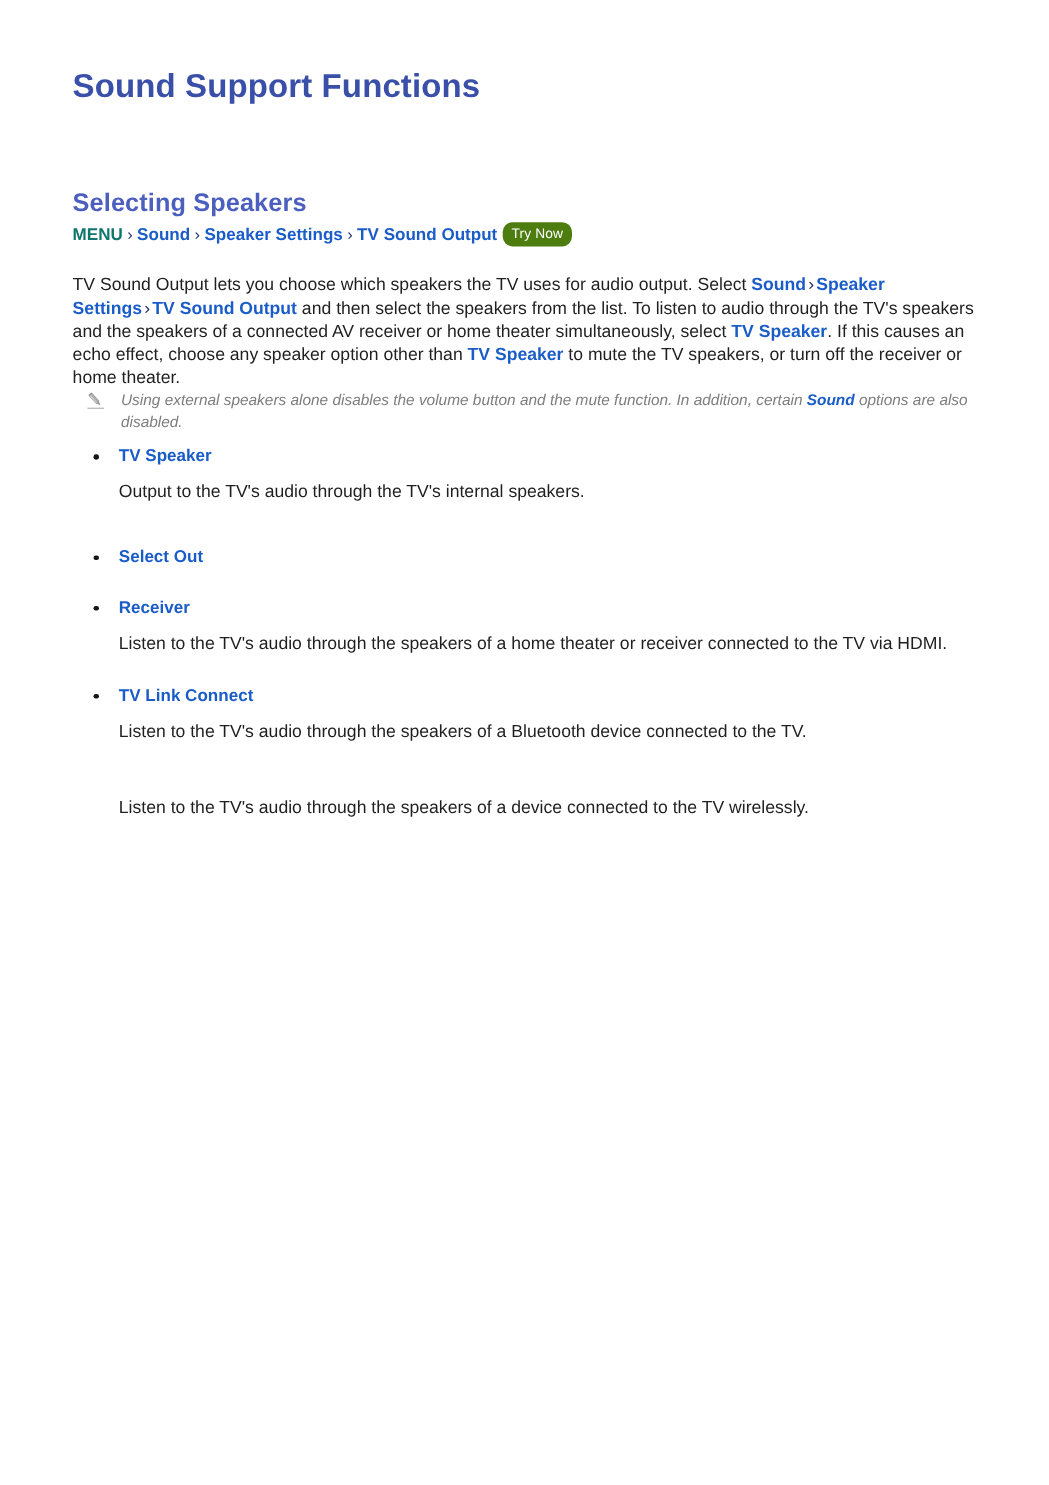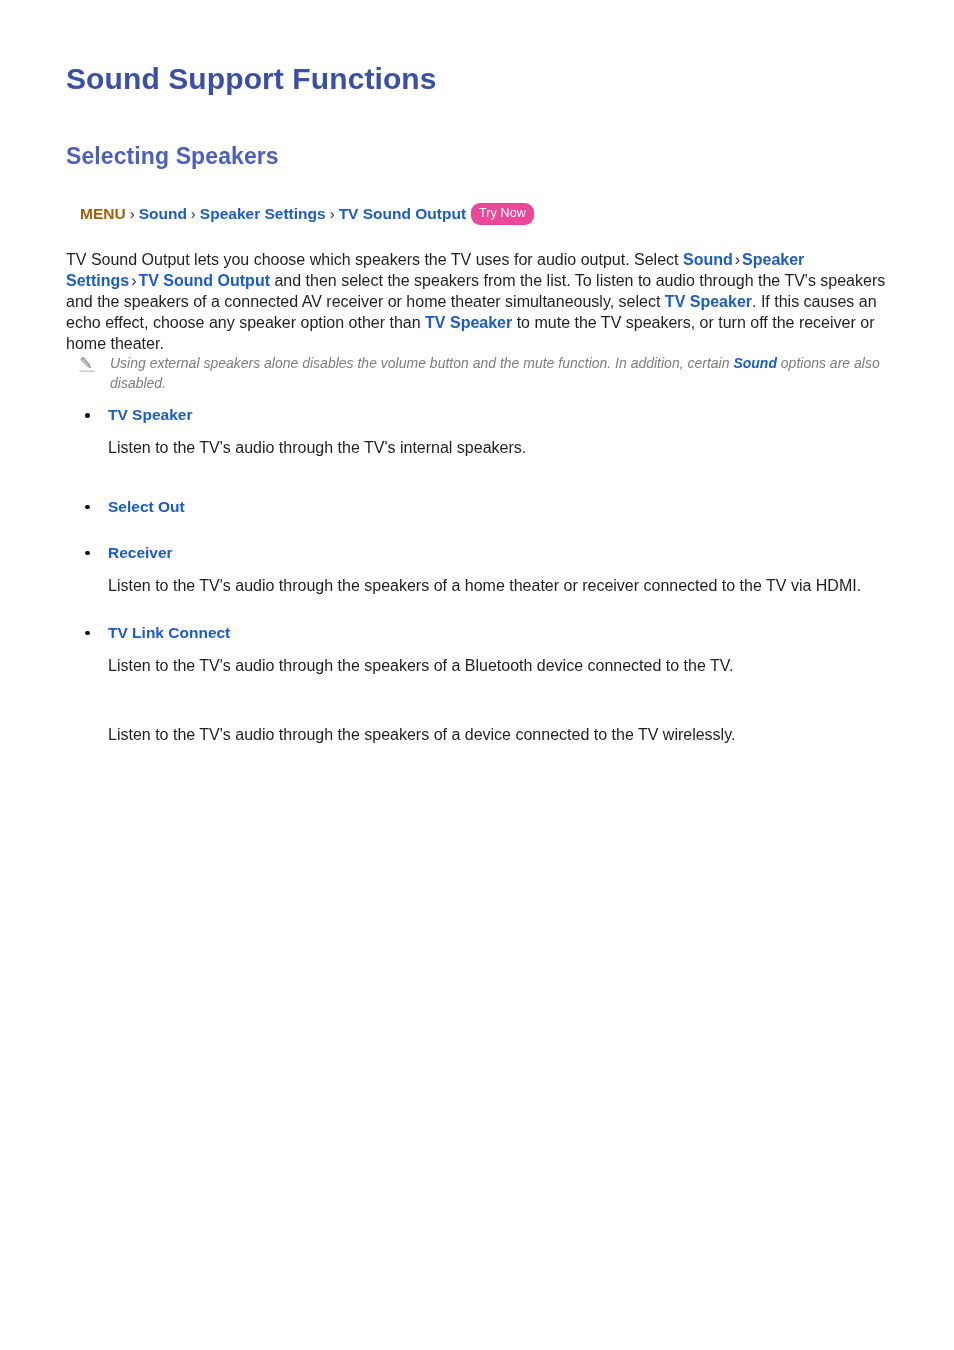--- a/index.html
+++ b/index.html
@@ -35,48 +35,48 @@
     font-weight: bold;
     color: #3a50a8;
     letter-spacing: 0.1px;
   }
 
   h2.section-title {
     margin: 0;
     padding: 0;
     position: absolute;
     left: 66px;
-    top: 143px;
+    top: 171px;
     font-size: 23px;
     font-weight: bold;
     color: #4c5fbe;
     letter-spacing: 0.1px;
   }
 
   
   .breadcrumb {
     position: absolute;
     left: 66px;
     top: 203px;
     font-size: 15.5px;
     font-weight: bold;
     line-height: 22px;
     white-space: nowrap;
   }
-  .bc-menu   { color: #a16207; margin-left: 14px; }
+  .bc-menu   { color: #0f766e; }
   .bc-link   { color: #1a5cc8; }
   .bc-sep    {
     color: #23306b;
     font-weight: normal;
     font-size: 15px;
     padding: 0 4px;
   }
   .try-now {
     display: inline-block;
-    background: #ec4899;
+    background: #4d7c0f;
     color: #ffffff;
     font-size: 12.5px;
     font-weight: normal;
     line-height: 1;
     padding: 4px 8px 5px 8px;
     border-radius: 9px;
     margin-left: 5px;
     position: relative;
     top: -2px;
     letter-spacing: 0.1px;
@@ -194,21 +194,21 @@
     <div class="note-text"><span>Using external speakers alone disables the volume button and the mute function. In addition, certain </span><span class="lk">Sound</span><span> options are also disabled.</span></div>
   </div>
 
   <div class="speaker-list">
 
     <div class="sp-item">
       <div class="sp-head">
         <span class="sp-dot"></span>
         <span>TV Speaker</span>
       </div>
-      <div class="sp-desc">Listen to the TV's audio through the TV's internal speakers.</div>
+      <div class="sp-desc">Output to the TV's audio through the TV's internal speakers.</div>
     </div>
 
     <div class="sp-gap-lg"></div>
 
     <div class="sp-item">
       <div class="sp-head">
         <span class="sp-dot"></span>
         <span>Select Out</span>
       </div>
     </div>

